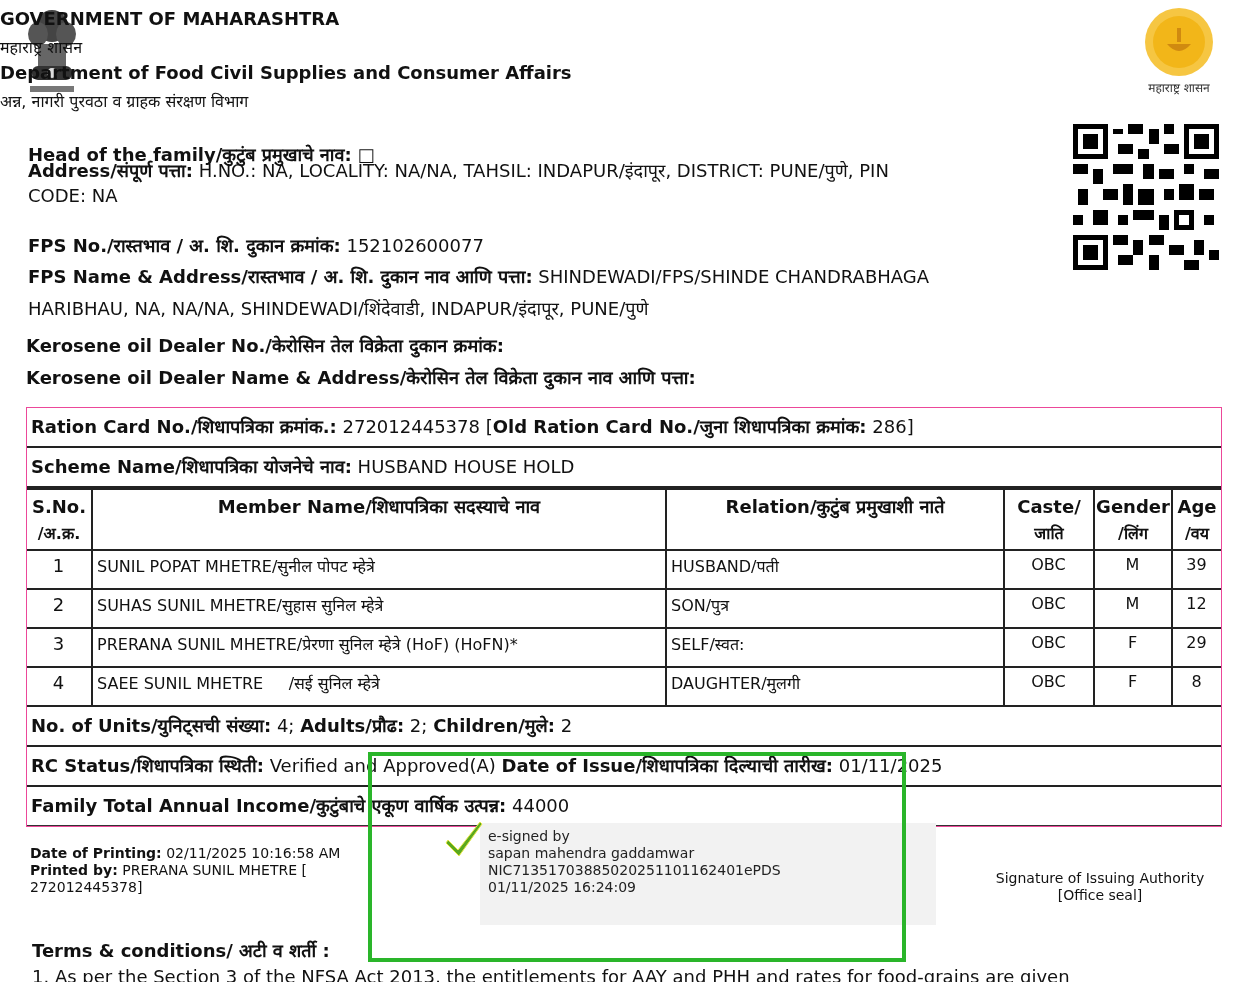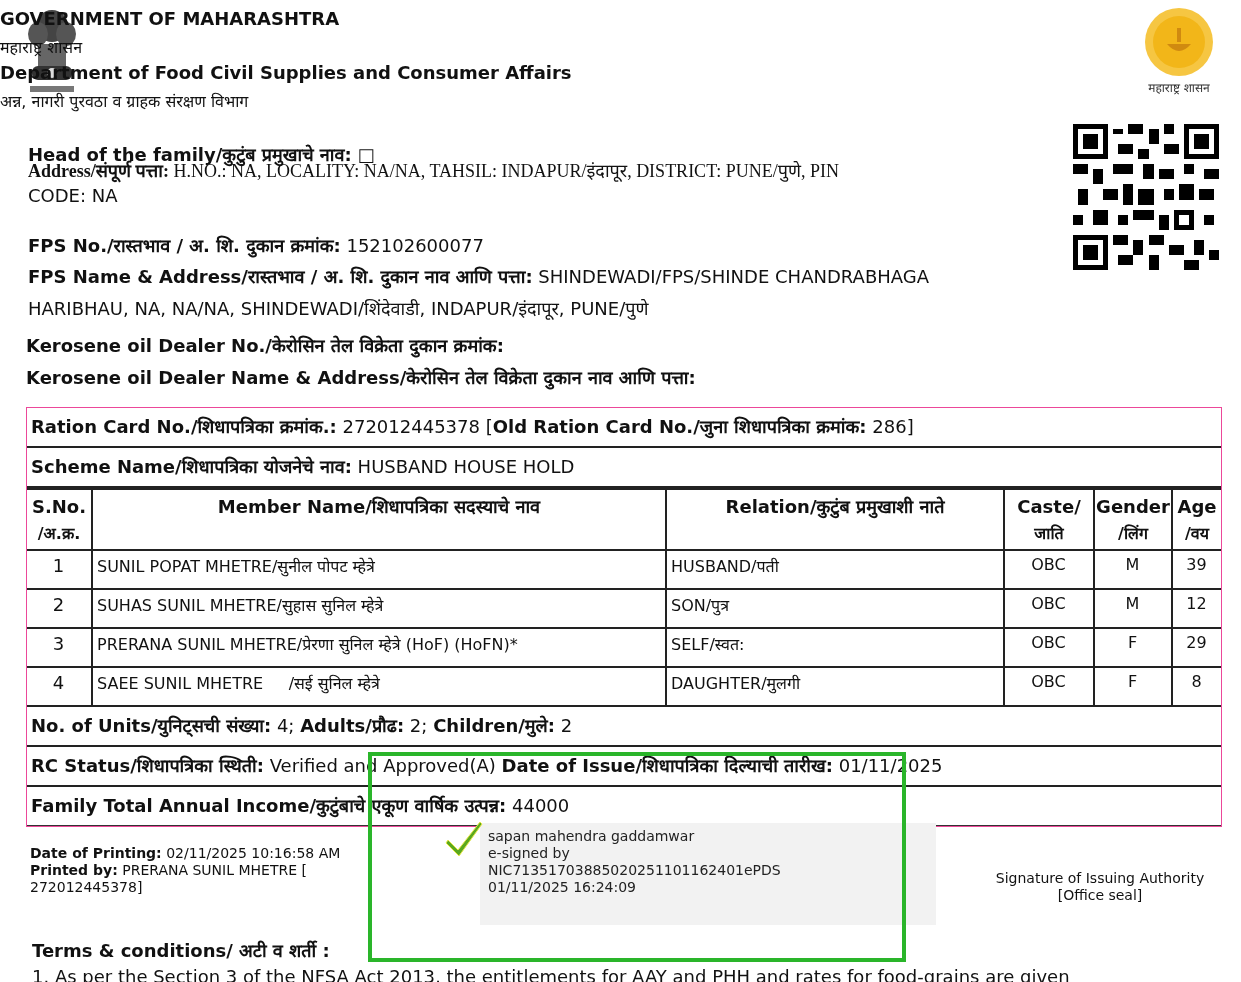--- a/index.html
+++ b/index.html
@@ -124,21 +124,21 @@
         <rect x="15" y="26" width="2" height="3"></rect>
       <rect x="22" y="27" width="3" height="2"></rect>
     </g>
   </svg>
 </div>
 
 <div class="abs line" style="top:142px;">
   <b>Head of  the family/कुटुंब प्रमुखाचे नाव:</b>
   <span>□</span>
 </div>
-<div class="abs line" style="top:158px;font-family:Liberation Serif, serif;">
+<div class="abs line" style="top:158px;">
   <b>Address/संपूर्ण पत्ता:</b>
   <span>H.NO.: NA, LOCALITY: NA/NA, TAHSIL: INDAPUR/इंदापूर, DISTRICT: PUNE/पुणे, PIN</span>
 </div>
 <div class="abs line" style="top:185px;">CODE: NA</div>
 
 <div class="abs line" style="top:233px;">
   <b>FPS No./रास्तभाव / अ. शि. दुकान क्रमांक:</b>
   <span>152102600077</span>
 </div>
 <div class="abs line" style="top:264px;">
@@ -239,22 +239,22 @@
   <span>272012445378]</span>
 </div>
 
 <div class="abs esign-box"></div>
 <div class="abs check">
   <svg width="40" height="40" viewBox="0 0 40 40">
     <path d="M4 22 L14 32 L36 4 L38 6 L15 38 L2 25 Z" fill="#5aa81e" stroke="#e8e84a" stroke-width="1"></path>
   </svg>
 </div>
 <div class="abs esign-text">
+  <div>e-signed by</div>
   <div>sapan mahendra gaddamwar</div>
-  <div>e-signed by</div>
   <div>NIC71351703885020251101162401ePDS</div>
   <div>01/11/2025 16:24:09</div>
 </div>
 <div class="abs green-frame"></div>
 
 <div class="abs sig">
   <div>Signature of Issuing Authority</div>
   <div>[Office seal]</div>
 </div>
 

